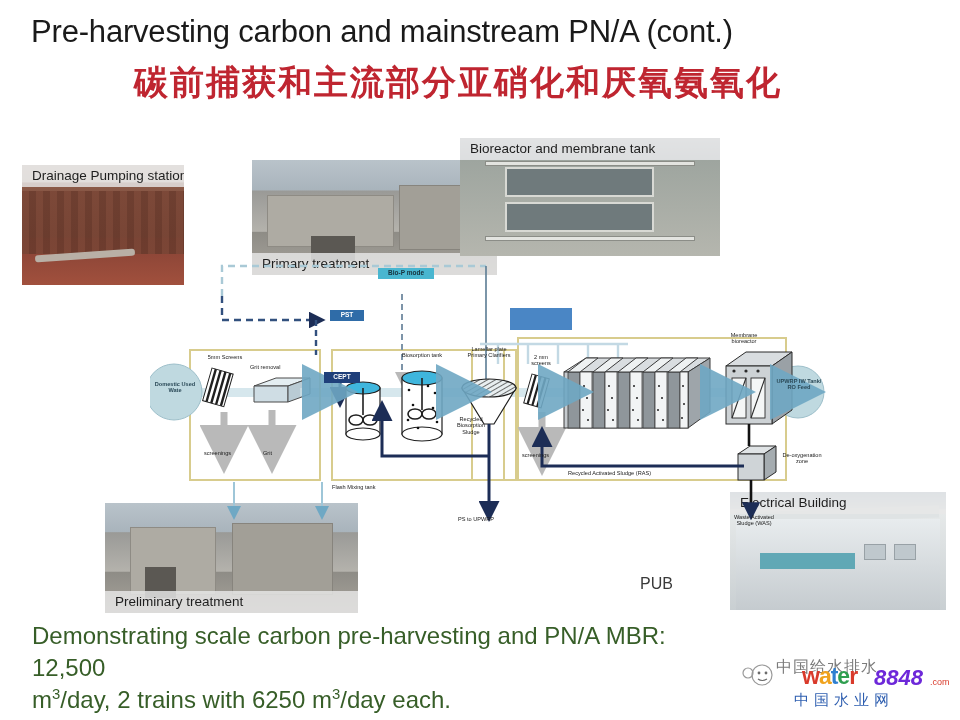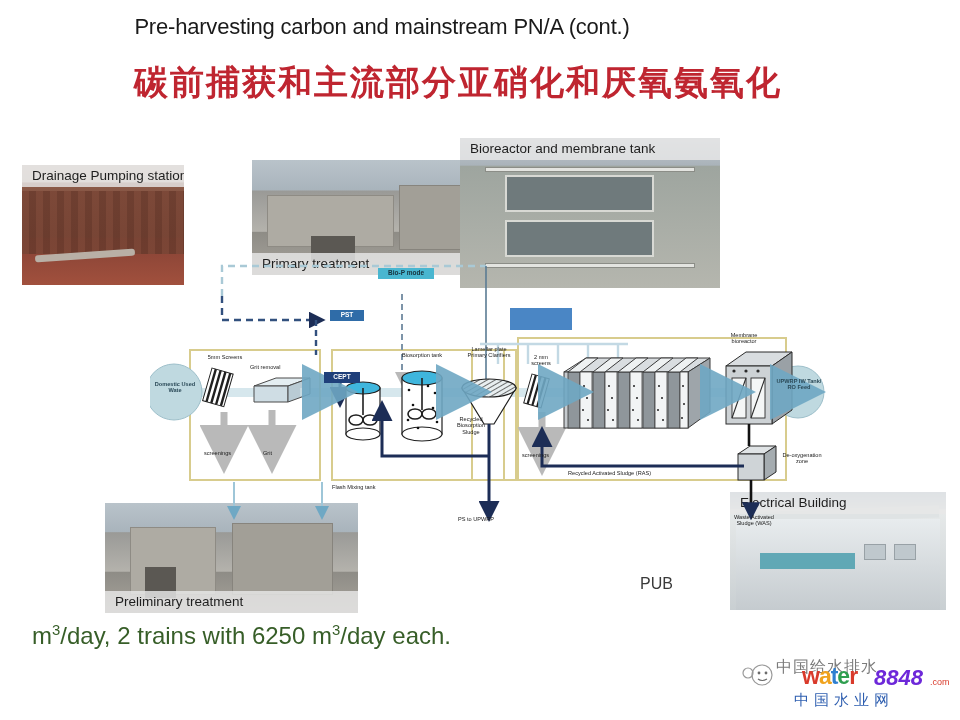--- a/index.html
+++ b/index.html
@@ -5,21 +5,21 @@
   html,body{margin:0;padding:0;}
   body{
     width:960px;height:720px;overflow:hidden;background:#ffffff;
     font-family:"Liberation Sans",sans-serif;position:relative;
   }
   .slide{position:absolute;inset:0;}
 
   
   .title-en{
     position:absolute;left:0;top:14px;width:764px;text-align:center;
-    font-size:22px;color:#1a1a1a;letter-spacing:-0.2px;white-space:nowrap;
+    font-size:31px;color:#1a1a1a;letter-spacing:-0.2px;white-space:nowrap;
   }
   .title-cn{
     position:absolute;left:0;top:60px;width:916px;text-align:center;
     font-size:34px;font-weight:bold;color:#bf2530;letter-spacing:2px;white-space:nowrap;
   }
 
   
   .photo{position:absolute;overflow:hidden;background:#ddd;}
   .photo .cap{
     position:absolute;left:0;width:100%;
@@ -114,21 +114,21 @@
     <div class="cap top">Drainage Pumping station</div>
   </div>
 
   <div class="photo ph-grey" style="left:252px;top:160px;width:245px;height:115px;">
     <div class="blk1"></div>
     <div class="blk2"></div>
     <div class="dark"></div>
     <div class="cap bot">Primary treatment</div>
   </div>
 
-  <div class="photo ph-bio" style="left:460px;top:138px;width:260px;height:150px;">
+  <div class="photo ph-bio" style="left:460px;top:138px;width:260px;height:118px;">
     <div class="pit" style="left:18%;top:26%;width:56%;height:22%;"></div>
     <div class="pit" style="left:18%;top:56%;width:56%;height:22%;"></div>
     <div class="rail" style="left:10%;top:20%;width:80%;height:3px;"></div>
     <div class="rail" style="left:10%;top:84%;width:80%;height:3px;"></div>
     <div class="cap top">Bioreactor and membrane tank</div>
   </div>
 
 
   <div class="photo ph-grey" style="left:105px;top:503px;width:253px;height:110px;">
     <div class="blk1" style="left:10%;top:22%;width:34%;height:62%;"></div>
@@ -356,20 +356,21 @@
     <div class="dlabel w" style="left:578px;top:254px;width:52px;">Waste Activated Sludge (WAS)</div>
 
     <div class="tagbox tag-pst" style="left:180px;top:50px;width:34px;">PST</div>
     <div class="tagbox tag-cept" style="left:174px;top:112px;width:36px;">CEPT</div>
     <div class="tagbox tag-biop" style="left:228px;top:8px;width:56px;">Bio-P mode</div>
   </div>
 
   <div class="pub">PUB</div>
 
   <div class="caption">
+    <div>Demonstrating scale carbon pre-harvesting and PN/A MBR: 12,500</div>
     <div><span>m</span><sup>3</sup><span>/day, 2 trains with 6250 m</span><sup>3</sup><span>/day each.</span></div>
   </div>
 
   <div class="wm">
     <svg class="face" viewBox="0 0 34 28">
       <circle cx="20" cy="14" r="10" fill="none" stroke="#9a9a9a" stroke-width="1.2"></circle>
       <circle cx="6" cy="12" r="5" fill="none" stroke="#9a9a9a" stroke-width="1.2"></circle>
       <circle cx="17" cy="12" r="1.4" fill="#6b6b6b"></circle>
       <circle cx="24" cy="12" r="1.4" fill="#6b6b6b"></circle>
       <path d="M16,18 Q20,21 25,18" fill="none" stroke="#6b6b6b" stroke-width="1.2"></path>

